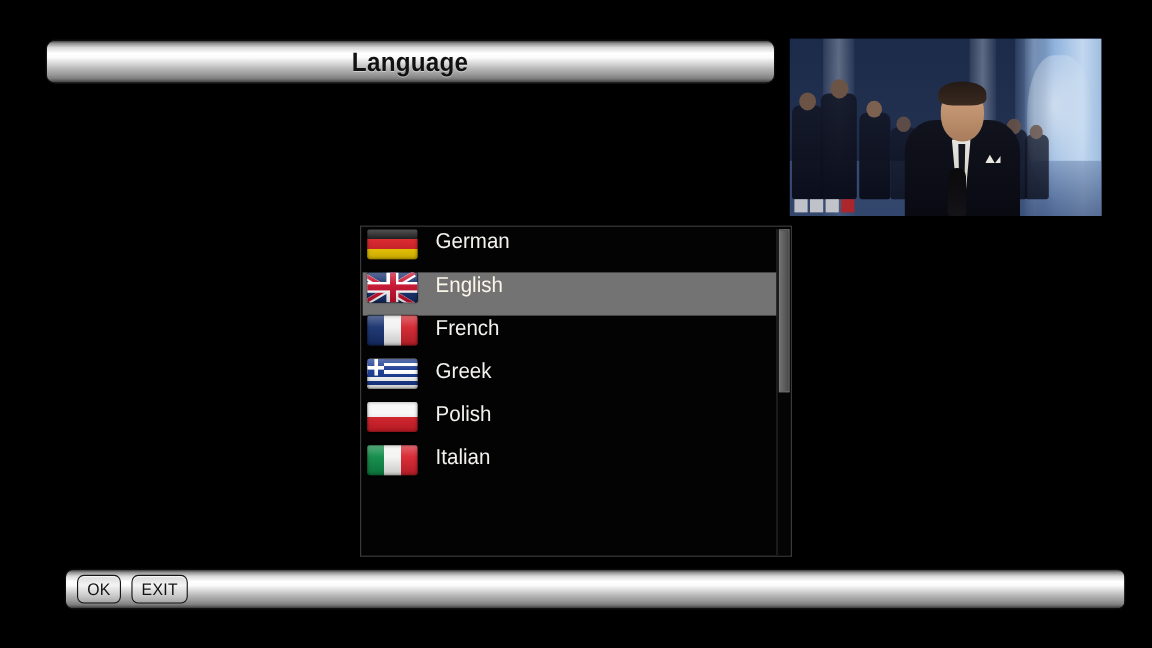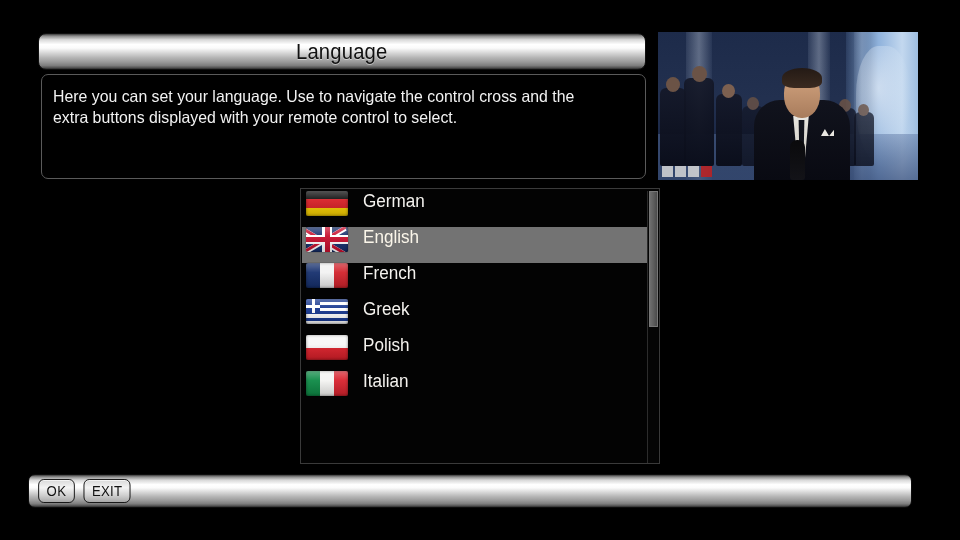--- a/index.html
+++ b/index.html
@@ -39,20 +39,21 @@
     position: absolute;
     left: 38px; top: 33px;
     width: 608px; height: 37px;
     border-radius: 8px;
     border: 1px solid #101010;
     box-sizing: border-box;
     display: flex;
     align-items: center;
     justify-content: center;
     box-shadow: 0 1px 2px rgba(0,0,0,.8);
+    font-weight: bold;
   }
   #title-text {
     font-size: 22px;
     letter-spacing: 0.2px;
     color: #111;
     font-family: "Liberation Sans Narrow", "Liberation Sans", sans-serif;
     transform: scaleX(0.92);
     text-shadow: 0 1px 0 rgba(255,255,255,.45);
   }
 
@@ -267,21 +268,21 @@
     left: 1px; top: 0;
     width: 9px; height: 136px;
     background: linear-gradient(to right, #6e6e6e, #5c5c5c 55%, #4a4a4a);
     border: 1px solid #787878;
     box-sizing: border-box;
   }
 
   
   #footer-bar {
     position: absolute;
-    left: 28px; top: 474px;
+    left: 54px; top: 474px;
     width: 884px; height: 34px;
     border-radius: 7px;
     border: 1px solid #0d0d0d;
     box-sizing: border-box;
     display: flex;
     align-items: center;
     padding-left: 8px;
     gap: 6px;
     box-shadow: 0 1px 2px rgba(0,0,0,.8);
   }
@@ -306,23 +307,20 @@
 </style>
 </head>
 <body>
 
 <div id="screen">
 
   <div id="title-bar" class="metal">
     <span id="title-text">Language</span>
   </div>
 
-  <div id="desc-panel">
-    <div id="desc-text">Here you can set your language. Use to navigate the control cross and the extra buttons displayed with your remote control to select.</div>
-  </div>
 
   <div id="video-preview">
     <div class="vp-layer" id="vp-bg"></div>
     <div class="vp-layer vp-col" style="left:28px;width:26px;"></div>
     <div class="vp-layer vp-col" style="left:150px;width:22px;"></div>
     <div class="vp-layer vp-col" style="left:196px;width:16px;"></div>
     <div class="vp-layer" id="vp-drape">
       <div class="vp-layer" id="vp-drape-motif"></div>
     </div>
     <div class="vp-layer" id="vp-floor"></div>

